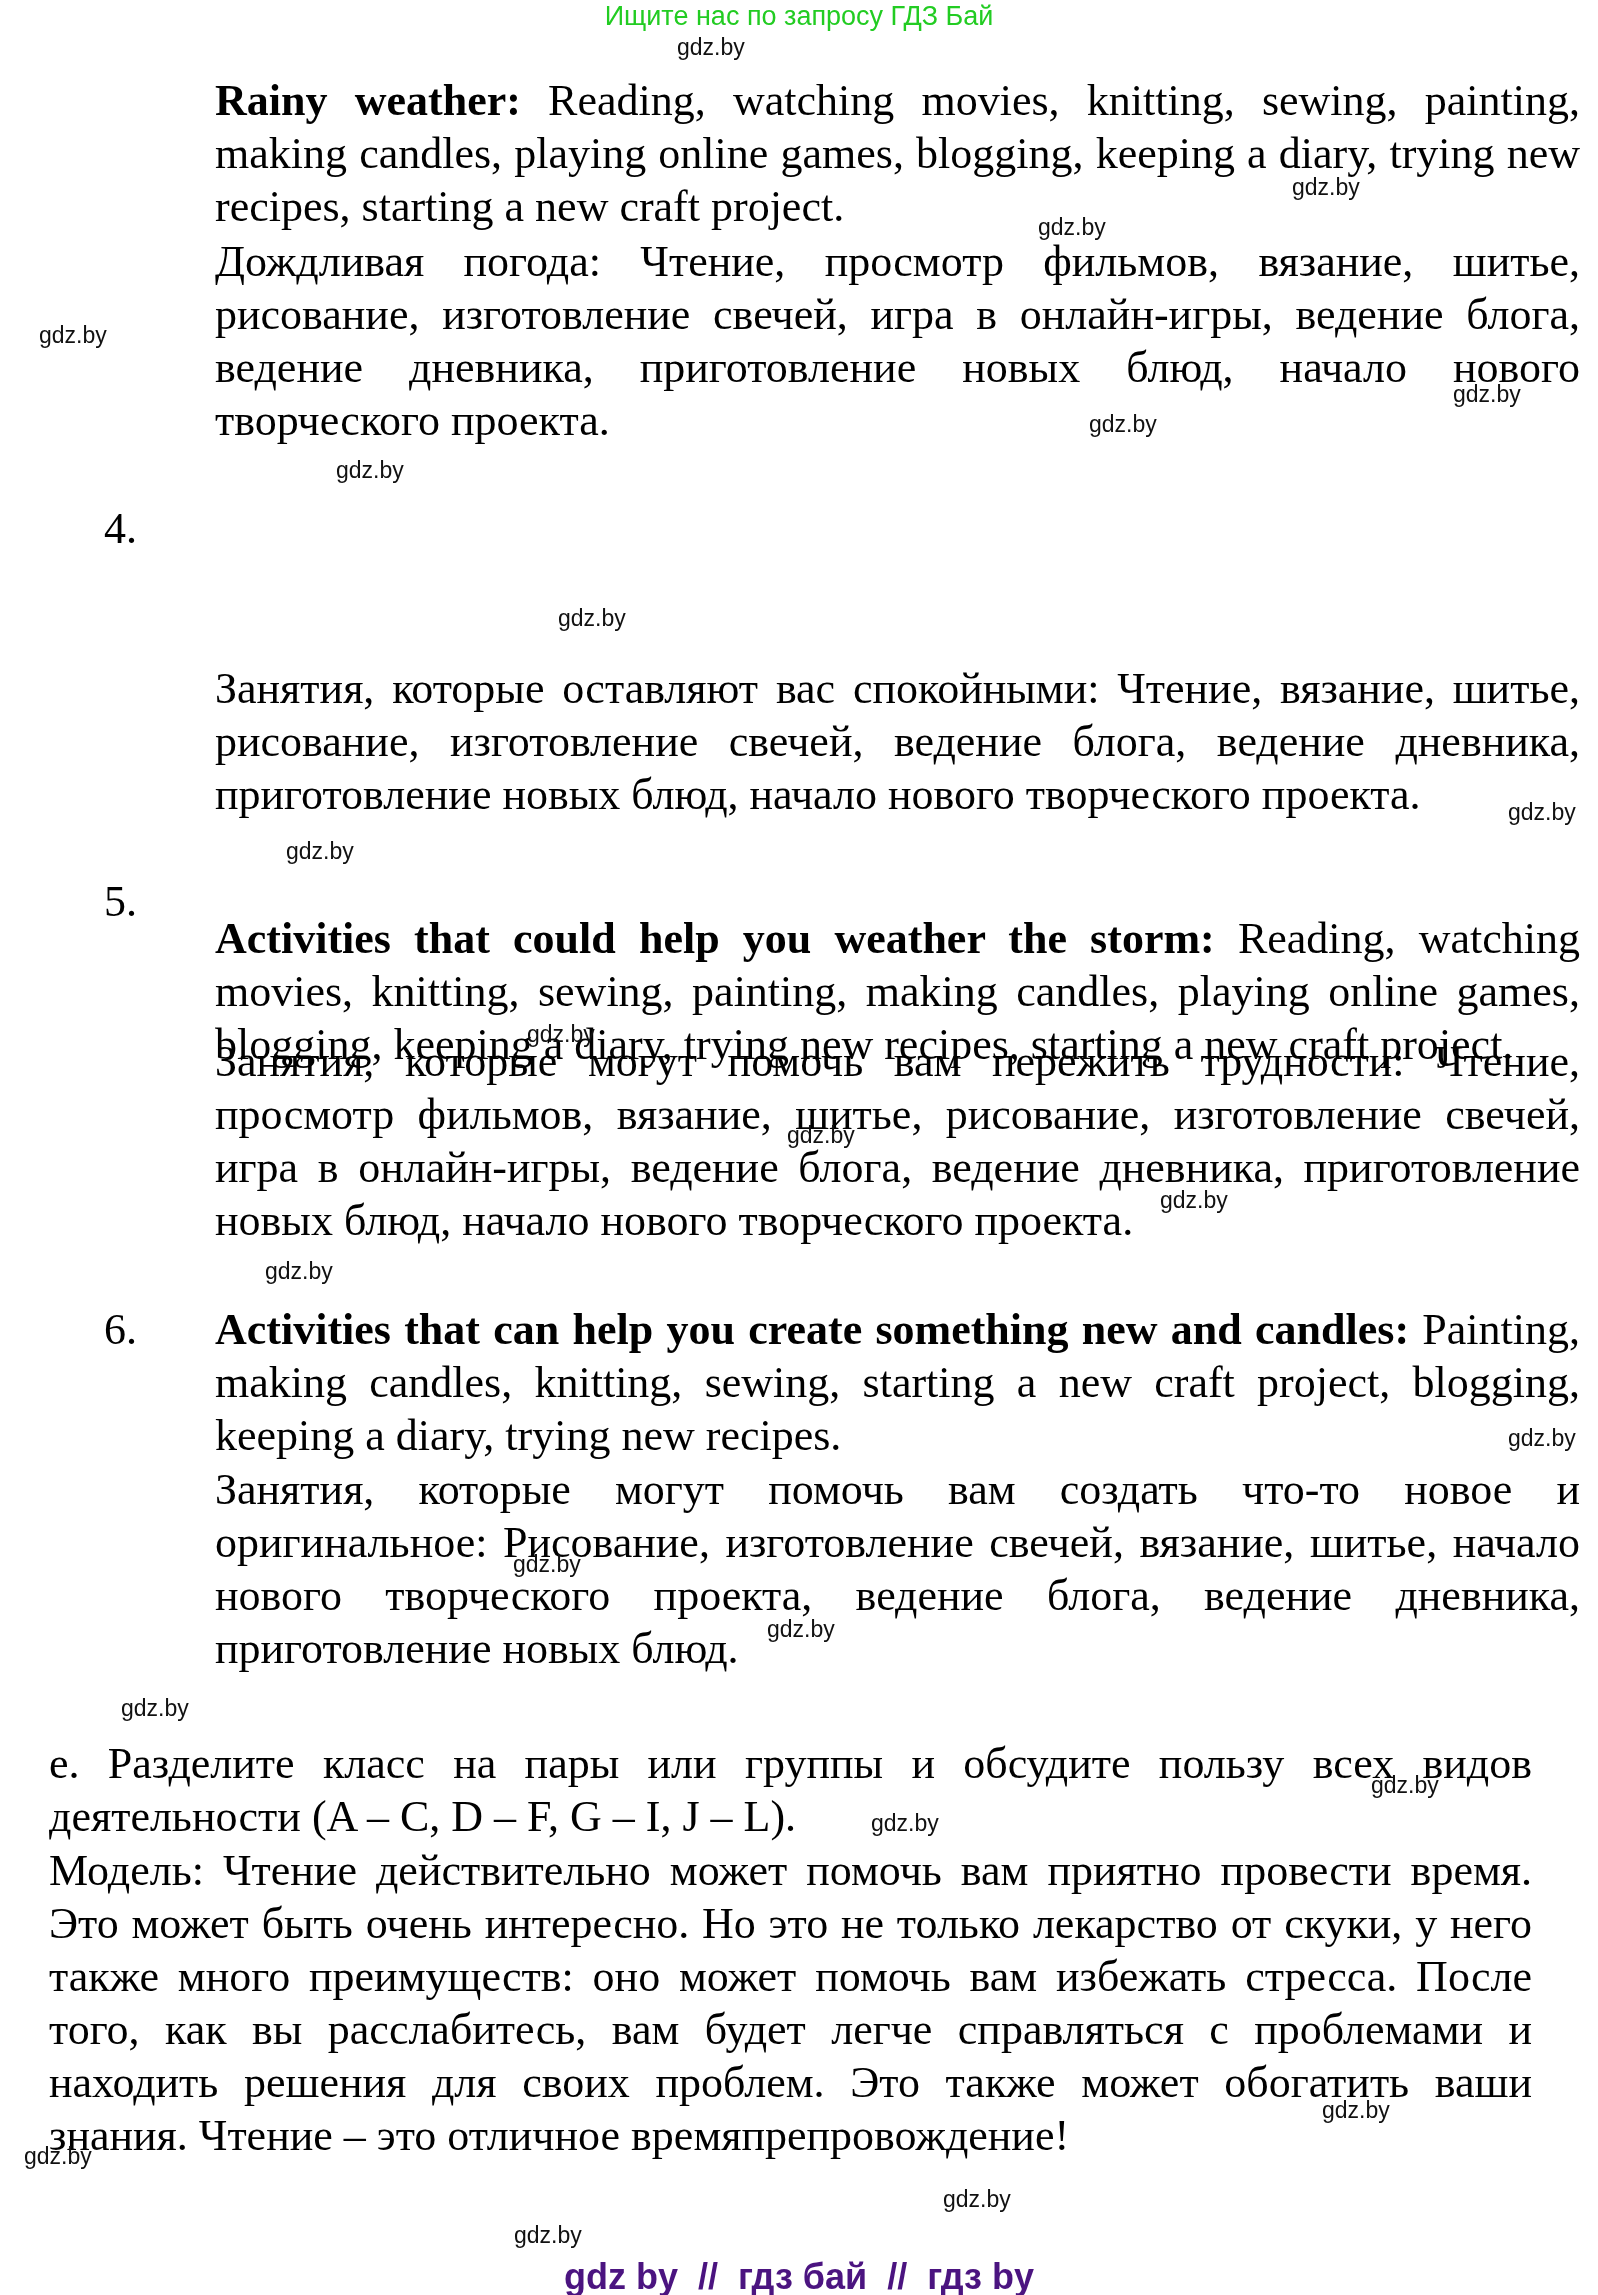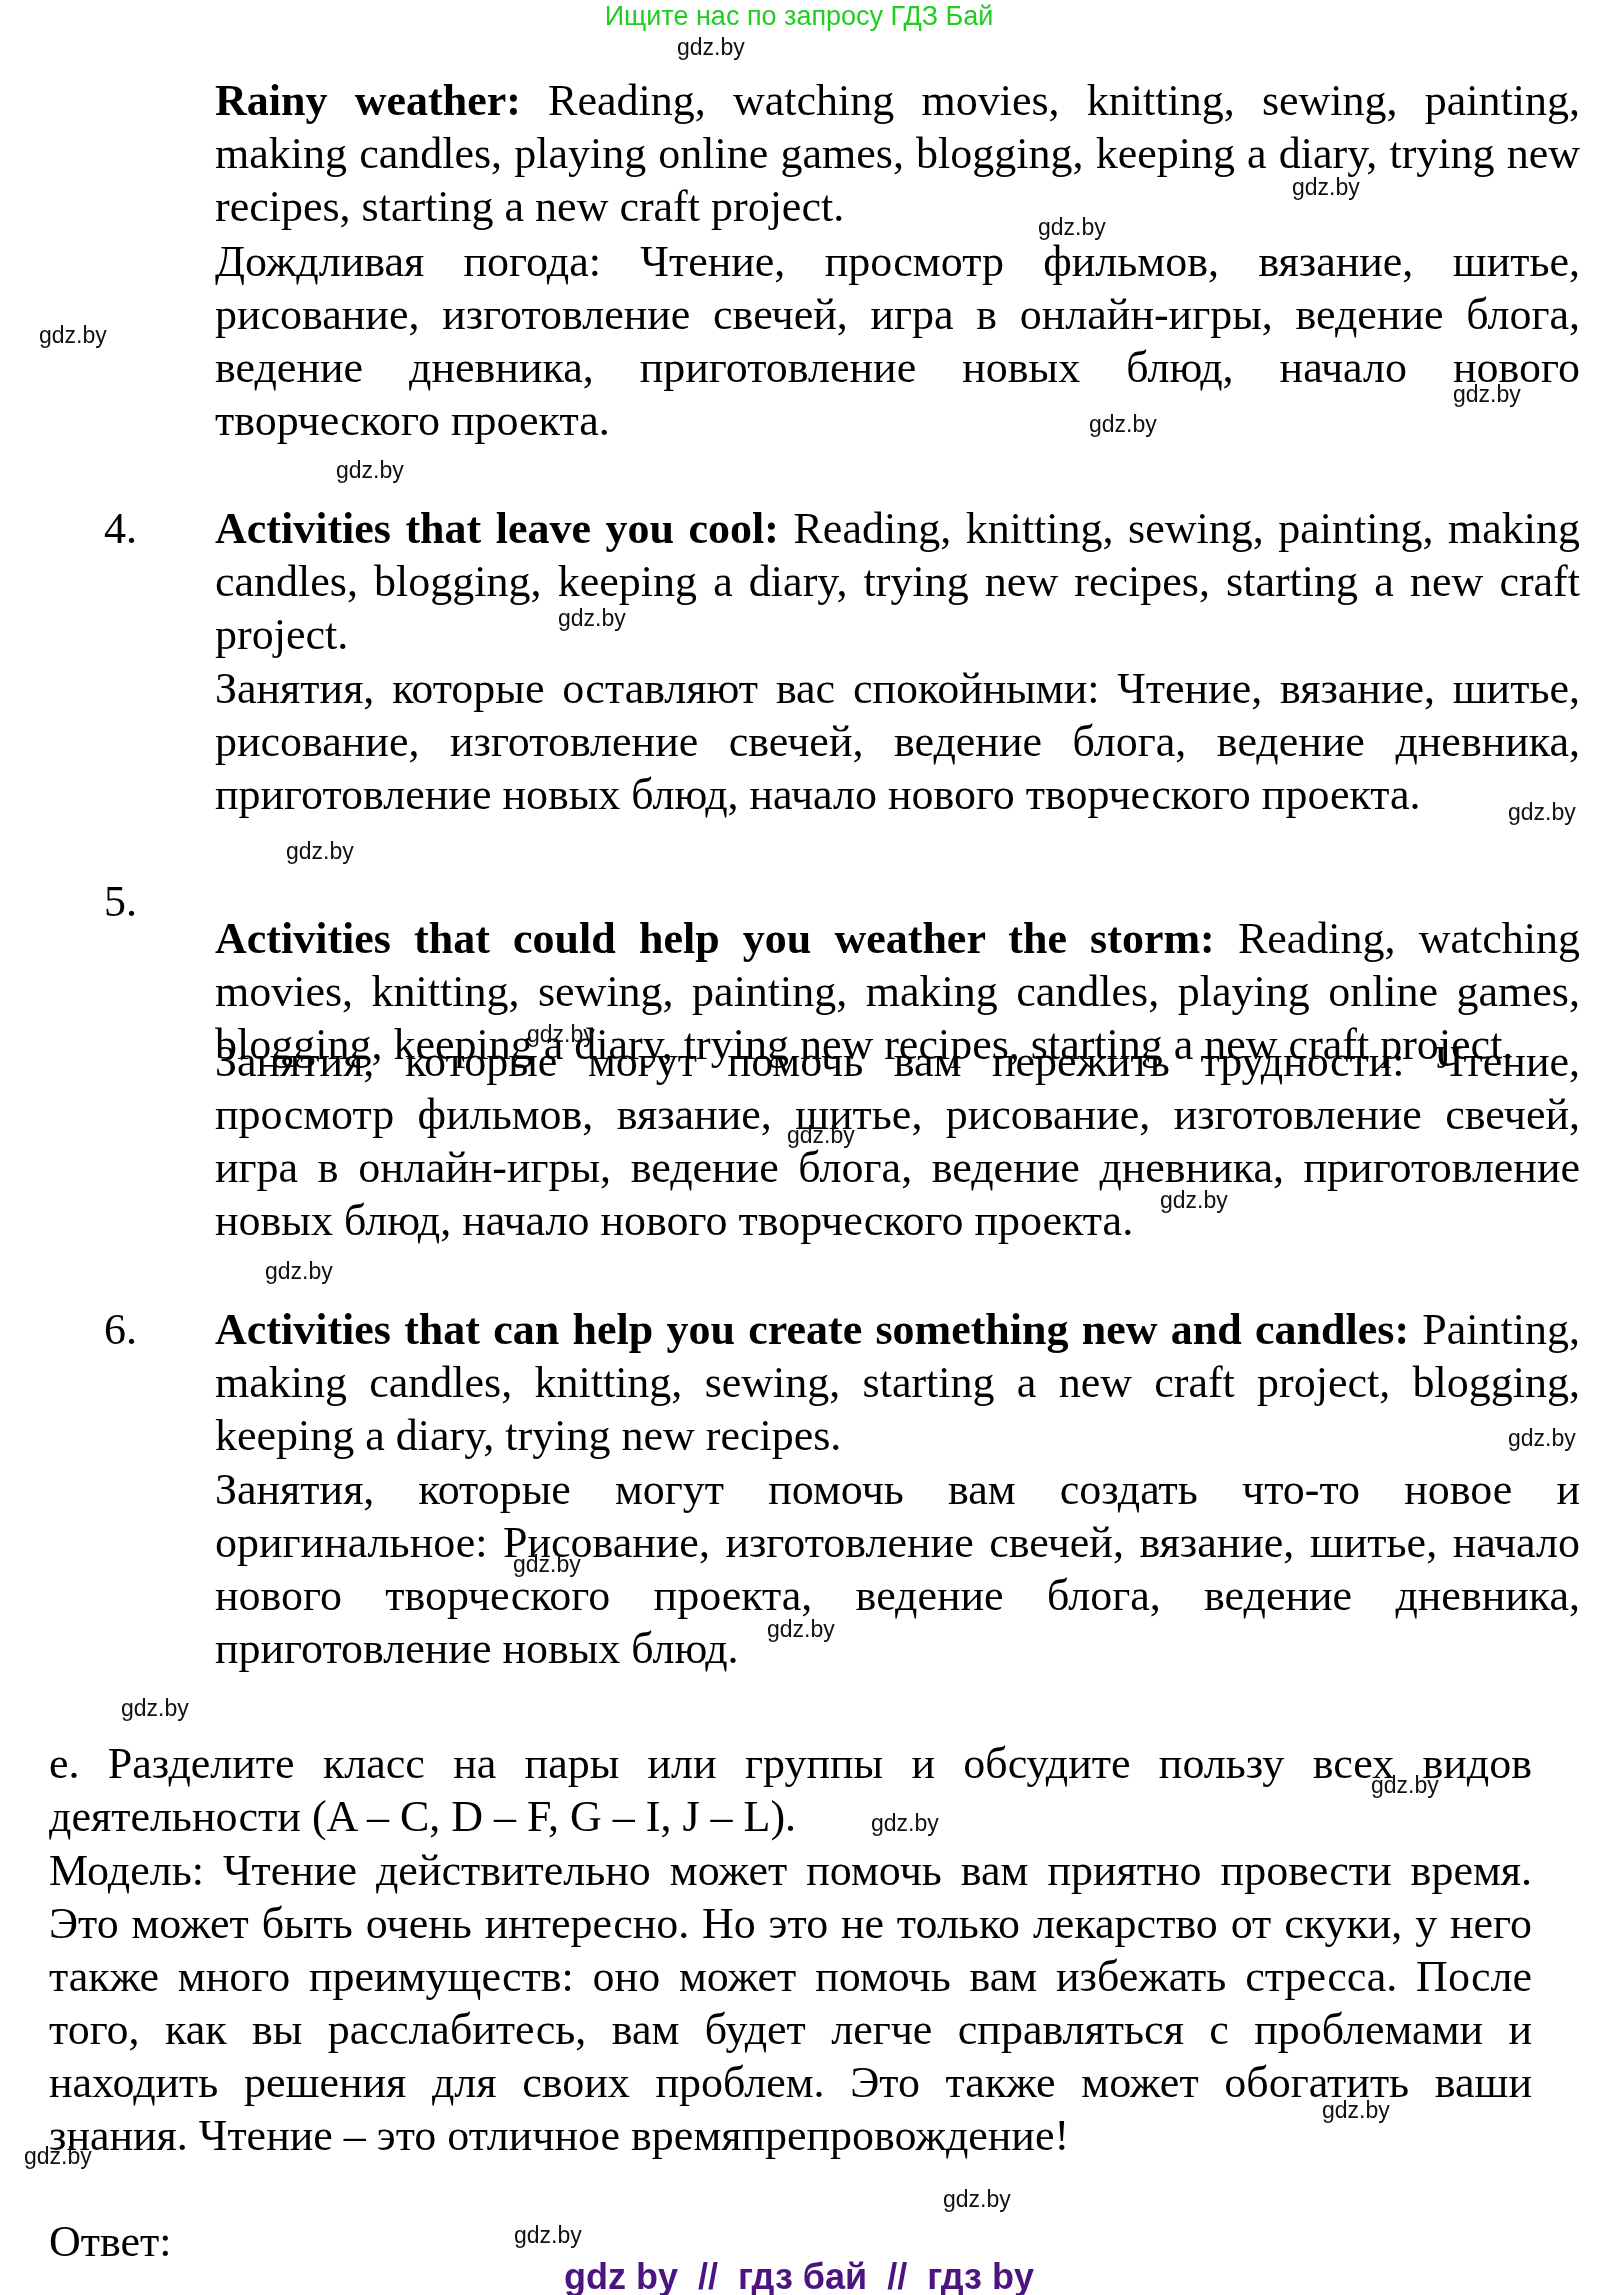--- a/index.html
+++ b/index.html
@@ -36,34 +36,32 @@
 <body>
 
 <div class="page">
 
   <div class="hdr">Ищите нас по запросу ГДЗ Бай</div>
 
   <div class="blk body-col" style="top:74px;"><b>Rainy weather:</b><span> Reading, watching movies, knitting, sewing, painting, making candles, playing online games, blogging, keeping a diary, trying new recipes, starting a new craft project.</span></div>
   <div class="blk body-col" style="top:235px;">Дождливая погода: Чтение, просмотр фильмов, вязание, шитье, рисование, изготовление свечей, игра в онлайн-игры, ведение блога, ведение дневника, приготовление новых блюд, начало нового творческого проекта.</div>
 
   <div class="num" style="top:502px;">4.</div>
-  <div class="blk body-col" style="top:502px;"><b>Activities that leave you cool:</b><span> Reading, knitting, sewing, painting, making candles, blogging, keeping a diary, trying new recipes, starting a new craft project.</span></div>
   <div class="blk body-col" style="top:662px;">Занятия, которые оставляют вас спокойными: Чтение, вязание, шитье, рисование, изготовление свечей, ведение блога, ведение дневника, приготовление новых блюд, начало нового творческого проекта.</div>
 
   <div class="num" style="top:875px;">5.</div>
   <div class="blk body-col" style="top:912px;"><b>Activities that could help you weather the storm:</b><span> Reading, watching movies, knitting, sewing, painting, making candles, playing online games, blogging, keeping a diary, trying new recipes, starting a new craft project.</span></div>
   <div class="blk body-col" style="top:1035px;">Занятия, которые могут помочь вам пережить трудности: Чтение, просмотр фильмов, вязание, шитье, рисование, изготовление свечей, игра в онлайн-игры, ведение блога, ведение дневника, приготовление новых блюд, начало нового творческого проекта.</div>
 
   <div class="num" style="top:1303px;">6.</div>
   <div class="blk body-col" style="top:1303px;"><b>Activities that can help you create something new and candles:</b><span> Painting, making candles, knitting, sewing, starting a new craft project, blogging, keeping a diary, trying new recipes.</span></div>
   <div class="blk body-col" style="top:1463px;">Занятия, которые могут помочь вам создать что-то новое и оригинальное: Рисование, изготовление свечей, вязание, шитье, начало нового творческого проекта, ведение блога, ведение дневника, приготовление новых блюд.</div>
 
   <div class="blk wide-col" style="top:1729px;">e. Разделите класс на пары или группы и обсудите пользу всех видов деятельности (A – C, D – F, G – I, J – L).</div>
   <div class="blk wide-col" style="top:1836px;">Модель: Чтение действительно может помочь вам приятно провести время. Это может быть очень интересно. Но это не только лекарство от скуки, у него также много преимуществ: оно может помочь вам избежать стресса. После того, как вы расслабитесь, вам будет легче справляться с проблемами и находить решения для своих проблем. Это также может обогатить ваши знания. Чтение – это отличное времяпрепровождение!</div>
-  <div class="blk wide-col" style="top:2207px;">Ответ:</div>
 
   <span class="wm" style="left:677px; top:35px;">gdz.by</span>
   <span class="wm" style="left:1292px; top:175px;">gdz.by</span>
   <span class="wm" style="left:1038px; top:215px;">gdz.by</span>
   <span class="wm" style="left:39px; top:323px;">gdz.by</span>
   <span class="wm" style="left:1453px; top:382px;">gdz.by</span>
   <span class="wm" style="left:1089px; top:412px;">gdz.by</span>
   <span class="wm" style="left:336px; top:458px;">gdz.by</span>
   <span class="wm" style="left:558px; top:606px;">gdz.by</span>
   <span class="wm" style="left:1508px; top:800px;">gdz.by</span>

